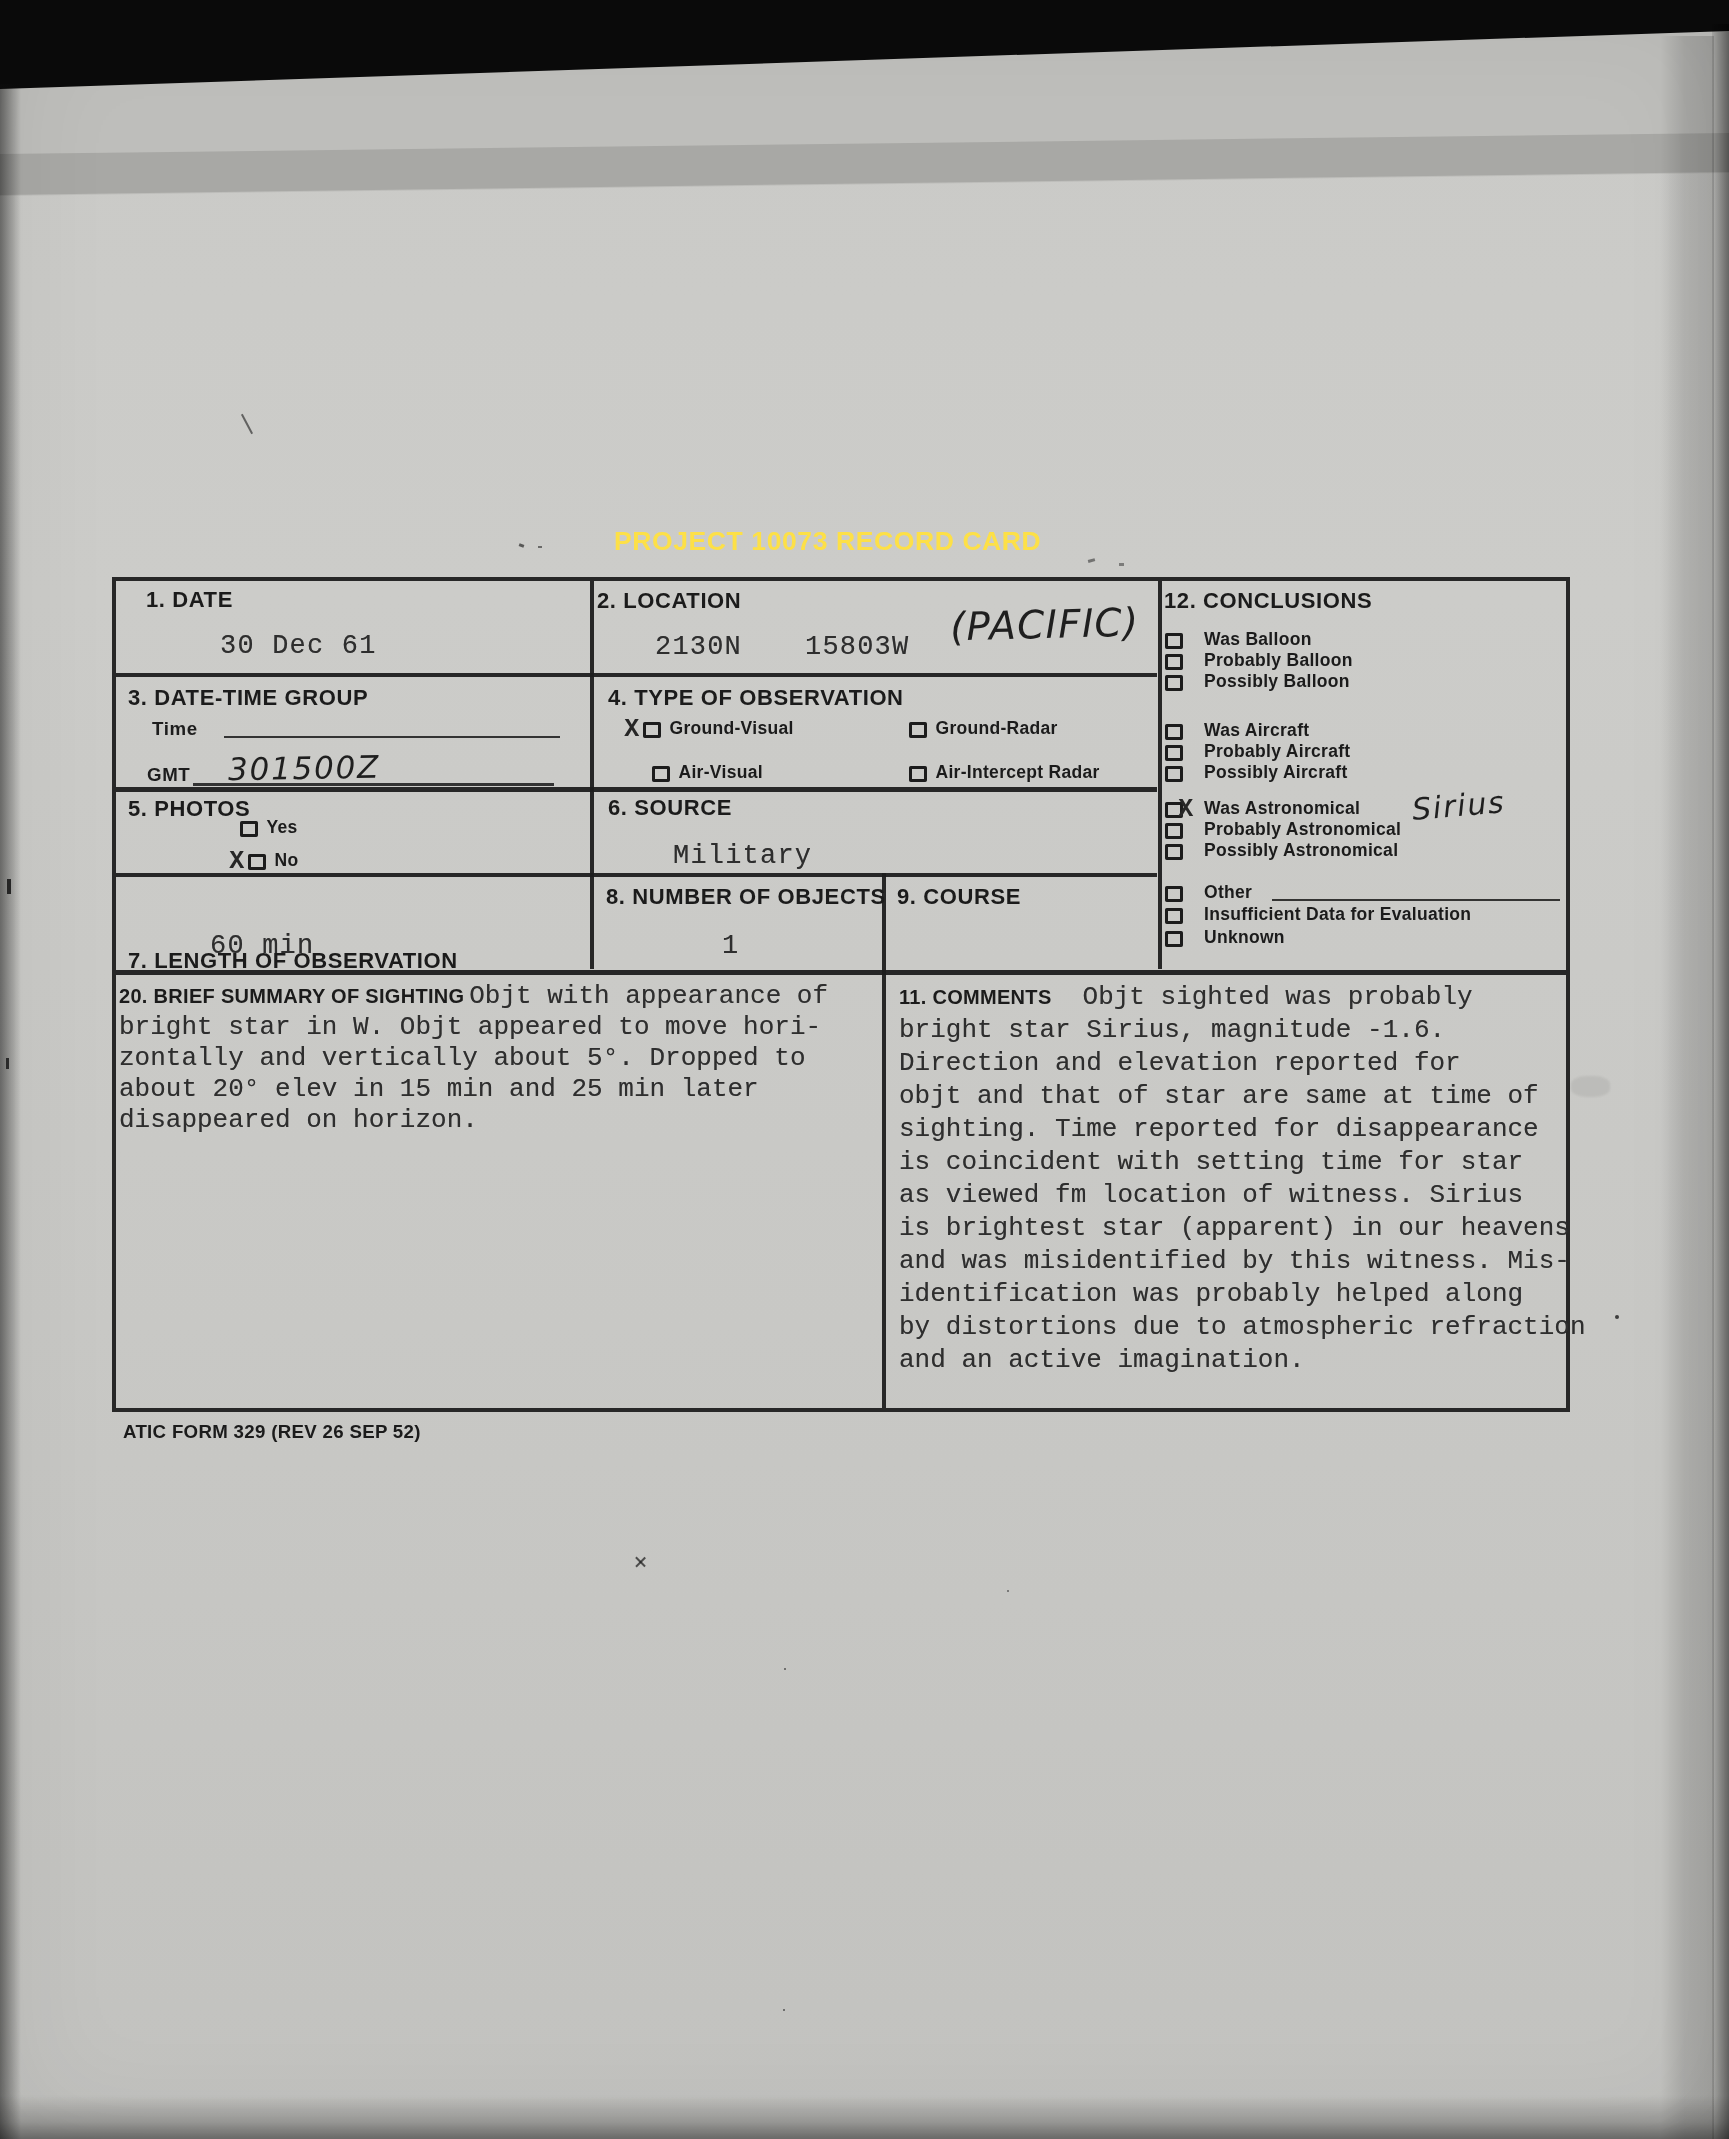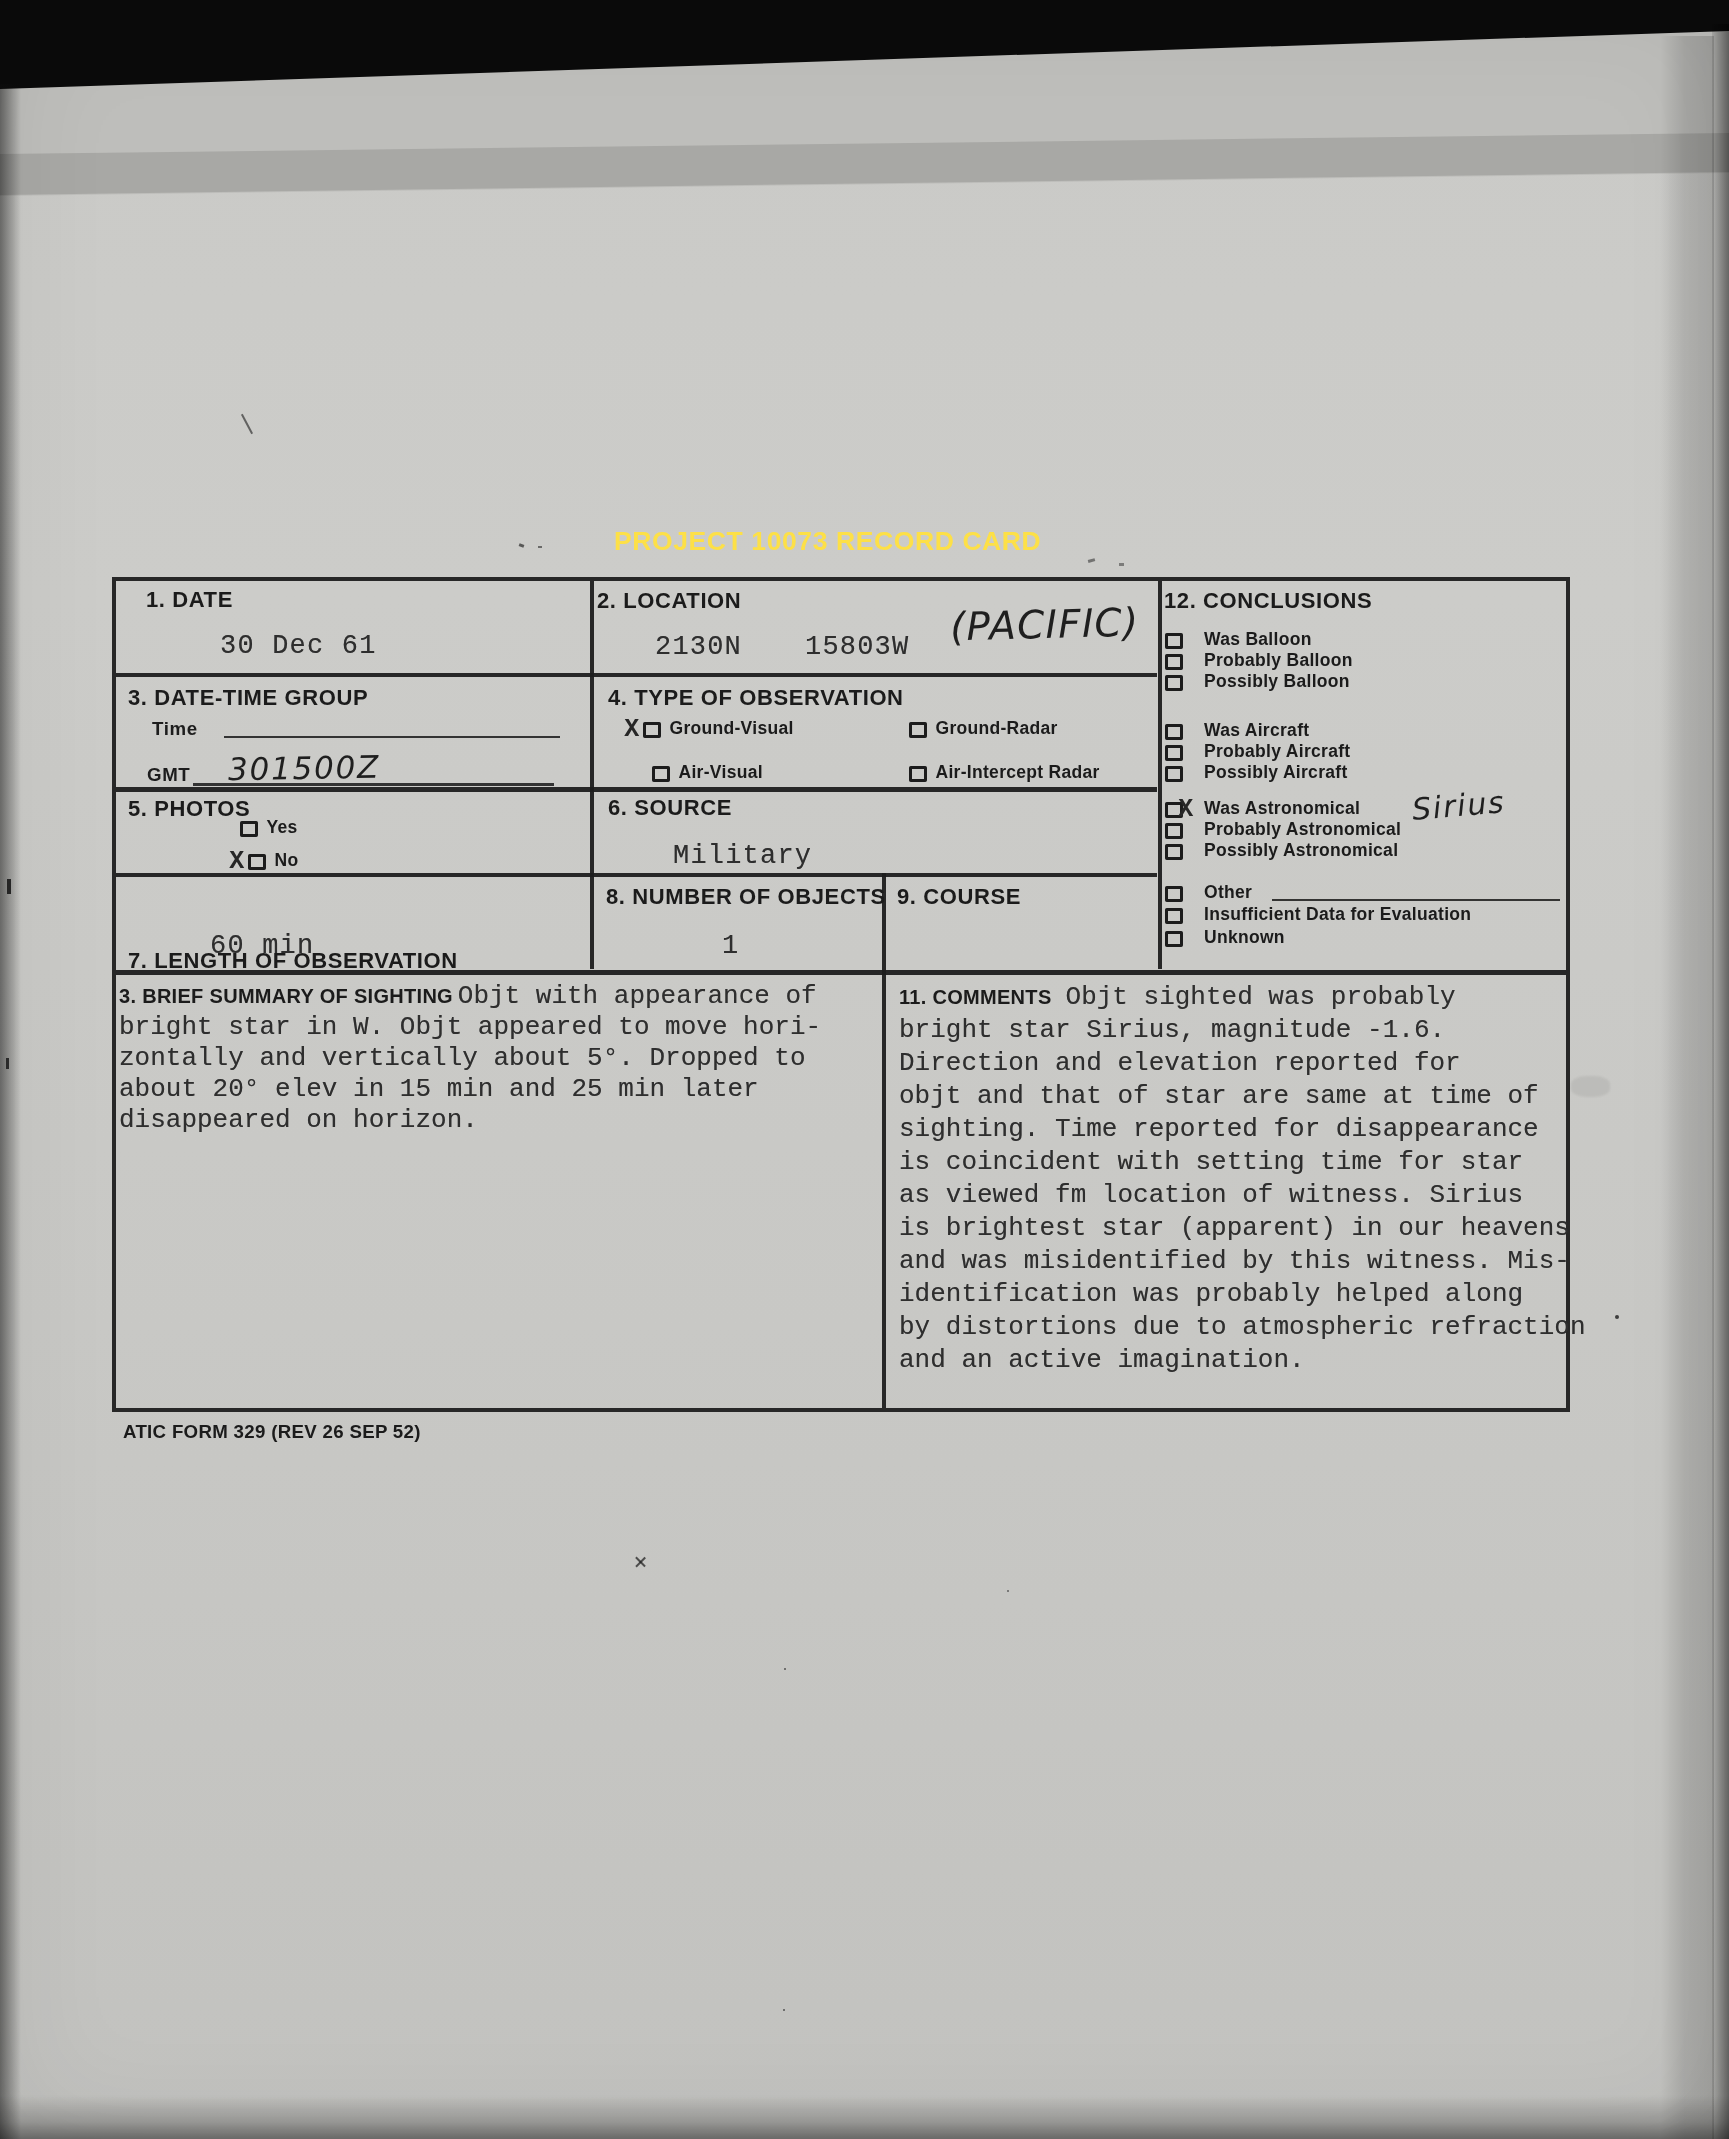--- a/index.html
+++ b/index.html
@@ -23,21 +23,21 @@
          font-size:27px;letter-spacing:1.2px;color:#2e2e2e;white-space:nowrap;
          text-shadow:0 0 0.6px rgba(46,46,46,.45);}
   .typed-block{position:absolute;font-family:"Liberation Mono","DejaVu Sans Mono",monospace;
                font-size:26px;color:#2e2e2e;text-shadow:0 0 0.6px rgba(46,46,46,.4);}
   .typed-block .flow{white-space:pre-line;}
   .inline-lbl{font-family:"Liberation Sans",sans-serif;font-weight:bold;font-size:20px;
               letter-spacing:0.3px;color:#1b1b1b;text-shadow:none;}
   #summary-block{left:119px;top:981px;width:765px;line-height:31px;}
   #summary-block .inline-lbl{margin-right:4.8px;}
   #comments-block{left:899px;top:981px;width:699px;line-height:33px;}
-  #comments-block .inline-lbl{margin-right:14px;}
+  #comments-block .inline-lbl{margin-right:31px;}
   .hand{position:absolute;font-family:"DejaVu Sans",sans-serif;font-style:italic;
         color:#1f1f1f;white-space:nowrap;}
   .rule{position:absolute;background:#1e1e1e;height:2.4px;opacity:.88;}
   
   .opt-row{position:absolute;height:19px;}
   .cb{position:absolute;left:0;top:1.8px;width:12px;height:10.2px;border:3px solid #1c1c1c;
       border-radius:1.8px;background:transparent;}
   .olabel{position:absolute;left:26.5px;top:-1.8px;font-weight:bold;font-size:17.5px;
           letter-spacing:0.3px;white-space:nowrap;color:#1b1b1b;}
   .xmark{position:absolute;font-family:"Liberation Mono","DejaVu Sans Mono",monospace;
@@ -192,21 +192,21 @@
     <span class="xmark post"></span>
     <span class="olabel">Insufficient Data for Evaluation</span>
   </div>
   <div class="opt-row c-row" style="left:1165px;top:929px;">
     <span class="cb"></span>
     <span class="xmark post"></span>
     <span class="olabel">Unknown</span>
   </div>
 
   <div class="typed-block" id="summary-block">
-    <b class="inline-lbl">3. BRIEF SUMMARY OF SIGHTING</b><span class="flow">Objt with appearance of
+    <b class="inline-lbl">20. BRIEF SUMMARY OF SIGHTING</b><span class="flow">Objt with appearance of
 bright star in W. Objt appeared to move hori-
 zontally and vertically about 5°. Dropped to
 about 20° elev in 15 min and 25 min later
 disappeared on horizon.</span>
   </div>
 
   <div class="typed-block" id="comments-block">
     <b class="inline-lbl">11. COMMENTS</b><span class="flow">Objt sighted was probably
 bright star Sirius, magnitude -1.6.
 Direction and elevation reported for

